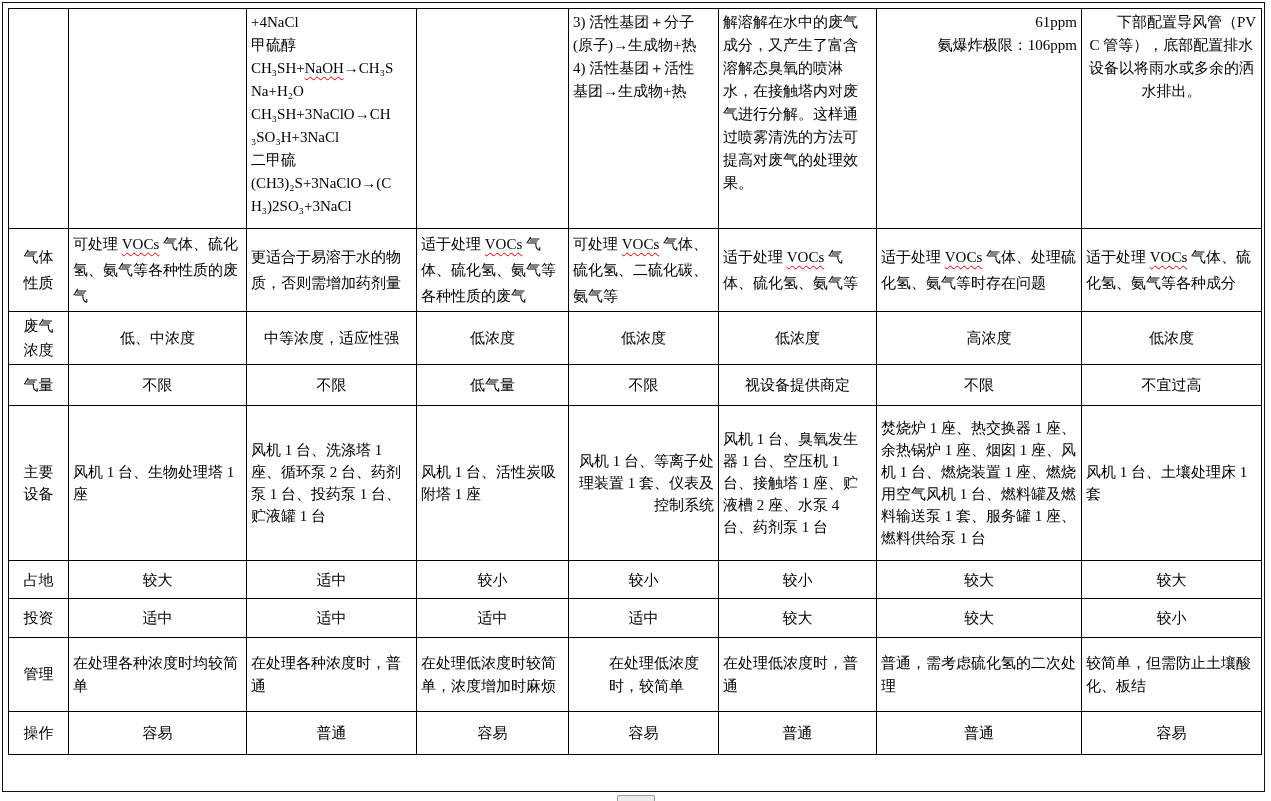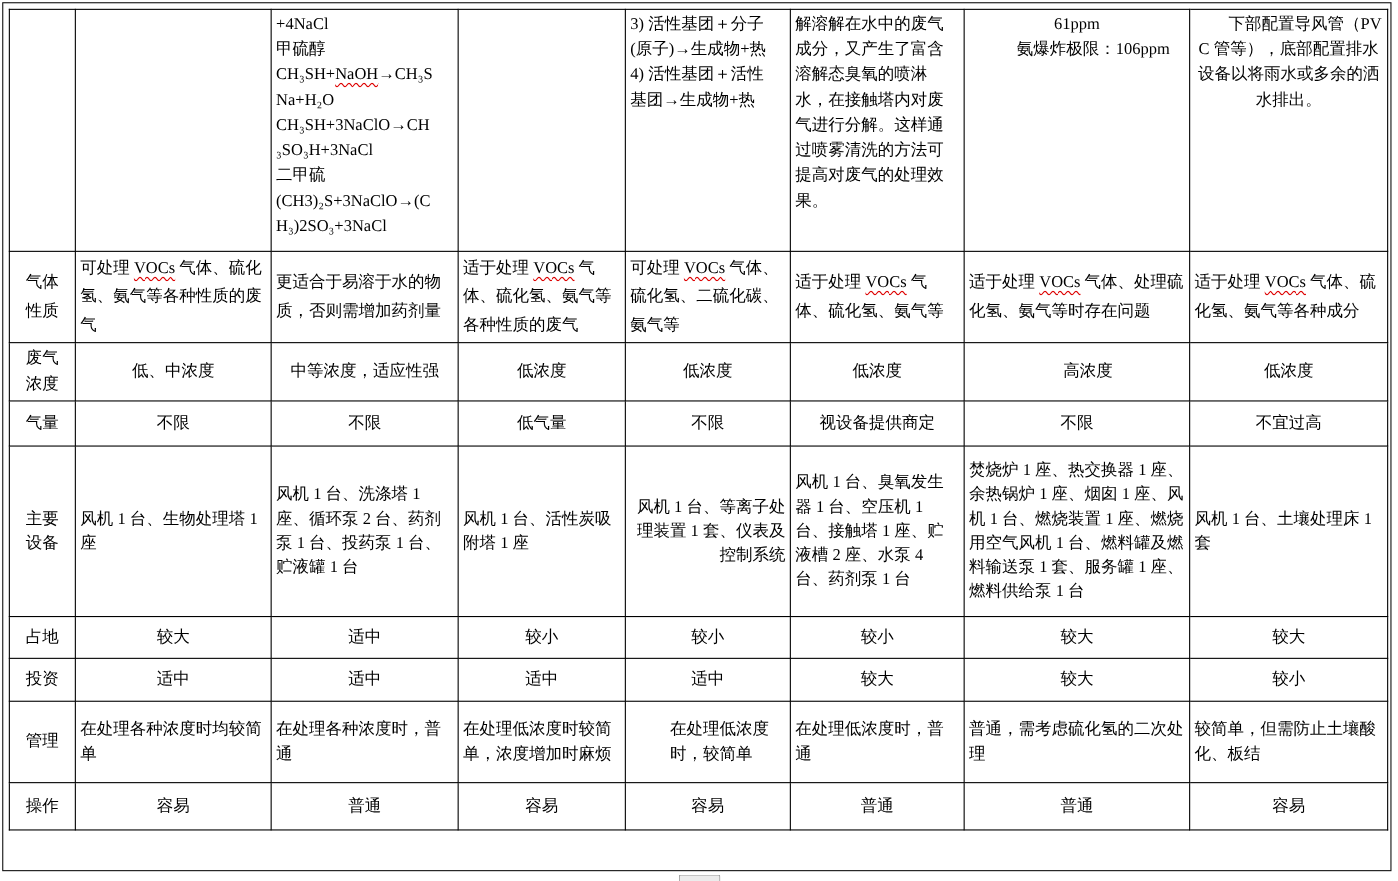--- a/index.html
+++ b/index.html
@@ -77,21 +77,21 @@
         <col style="width: 180px;">
       </colgroup>
     <tbody>
         <tr class="r0" style="height: 220px; font-family: Liberation Serif, serif;">
           <td class="head"></td>
           <td style="text-align: left;"></td>
           <td style="text-align: left;">+4NaCl<br>甲硫醇<br>CH₃SH+<span class="sp">NaOH</span>→CH₃S<br>Na+H₂O<br>CH₃SH+3NaClO→CH<br>₃SO₃H+3NaCl<br>二甲硫<br>(CH3)₂S+3NaClO→(C<br>H₃)2SO₃+3NaCl</td>
           <td style="text-align: left;"></td>
           <td style="text-align: left;">3) 活性基团＋分子<br>(原子)→生成物+热<br>4) 活性基团＋活性<br>基团→生成物+热</td>
           <td style="text-align: left;">解溶解在水中的废气成分，又产生了富含溶解态臭氧的喷淋水，在接触塔内对废气进行分解。这样通过喷雾清洗的方法可提高对废气的处理效果。</td>
-          <td style="text-align: center; margin-top: 44px;">61ppm<br>　　氨爆炸极限：106ppm</td>
+          <td style="text-align: right; margin-top: 44px;">61ppm<br>　　氨爆炸极限：106ppm</td>
           <td style="text-align: center;">　　下部配置导风管（PVC 管等），底部配置排水设备以将雨水或多余的洒水排出。</td>
         </tr>
         <tr class="r1" style="height: 82px;">
           <td class="head">气体<br>性质</td>
           <td style="text-align: left;">可处理 <span class="sp">VOCs</span> 气体、硫化氢、氨气等各种性质的废气</td>
           <td style="text-align: left; margin-left: 44px;">更适合于易溶于水的物质，否则需增加药剂量</td>
           <td style="text-align: left;">适于处理 <span class="sp">VOCs</span> 气体、硫化氢、氨气等各种性质的废气</td>
           <td style="text-align: left;">可处理 <span class="sp">VOCs</span> 气体、硫化氢、二硫化碳、氨气等</td>
           <td style="text-align: left;">适于处理 <span class="sp">VOCs</span> 气体、硫化氢、氨气等</td>
           <td style="text-align: left; border-radius: 32px;">适于处理 <span class="sp">VOCs</span> 气体、处理硫化氢、氨气等时存在问题</td>

